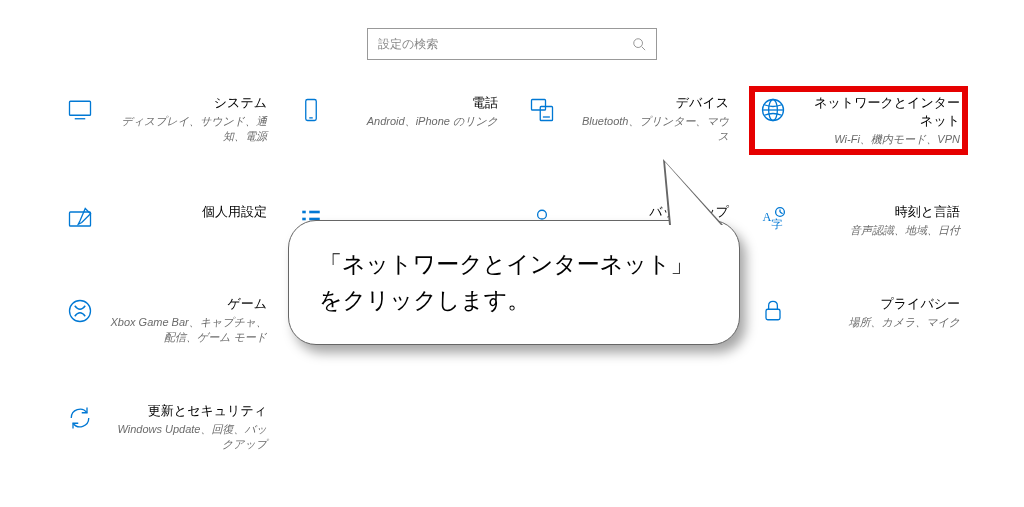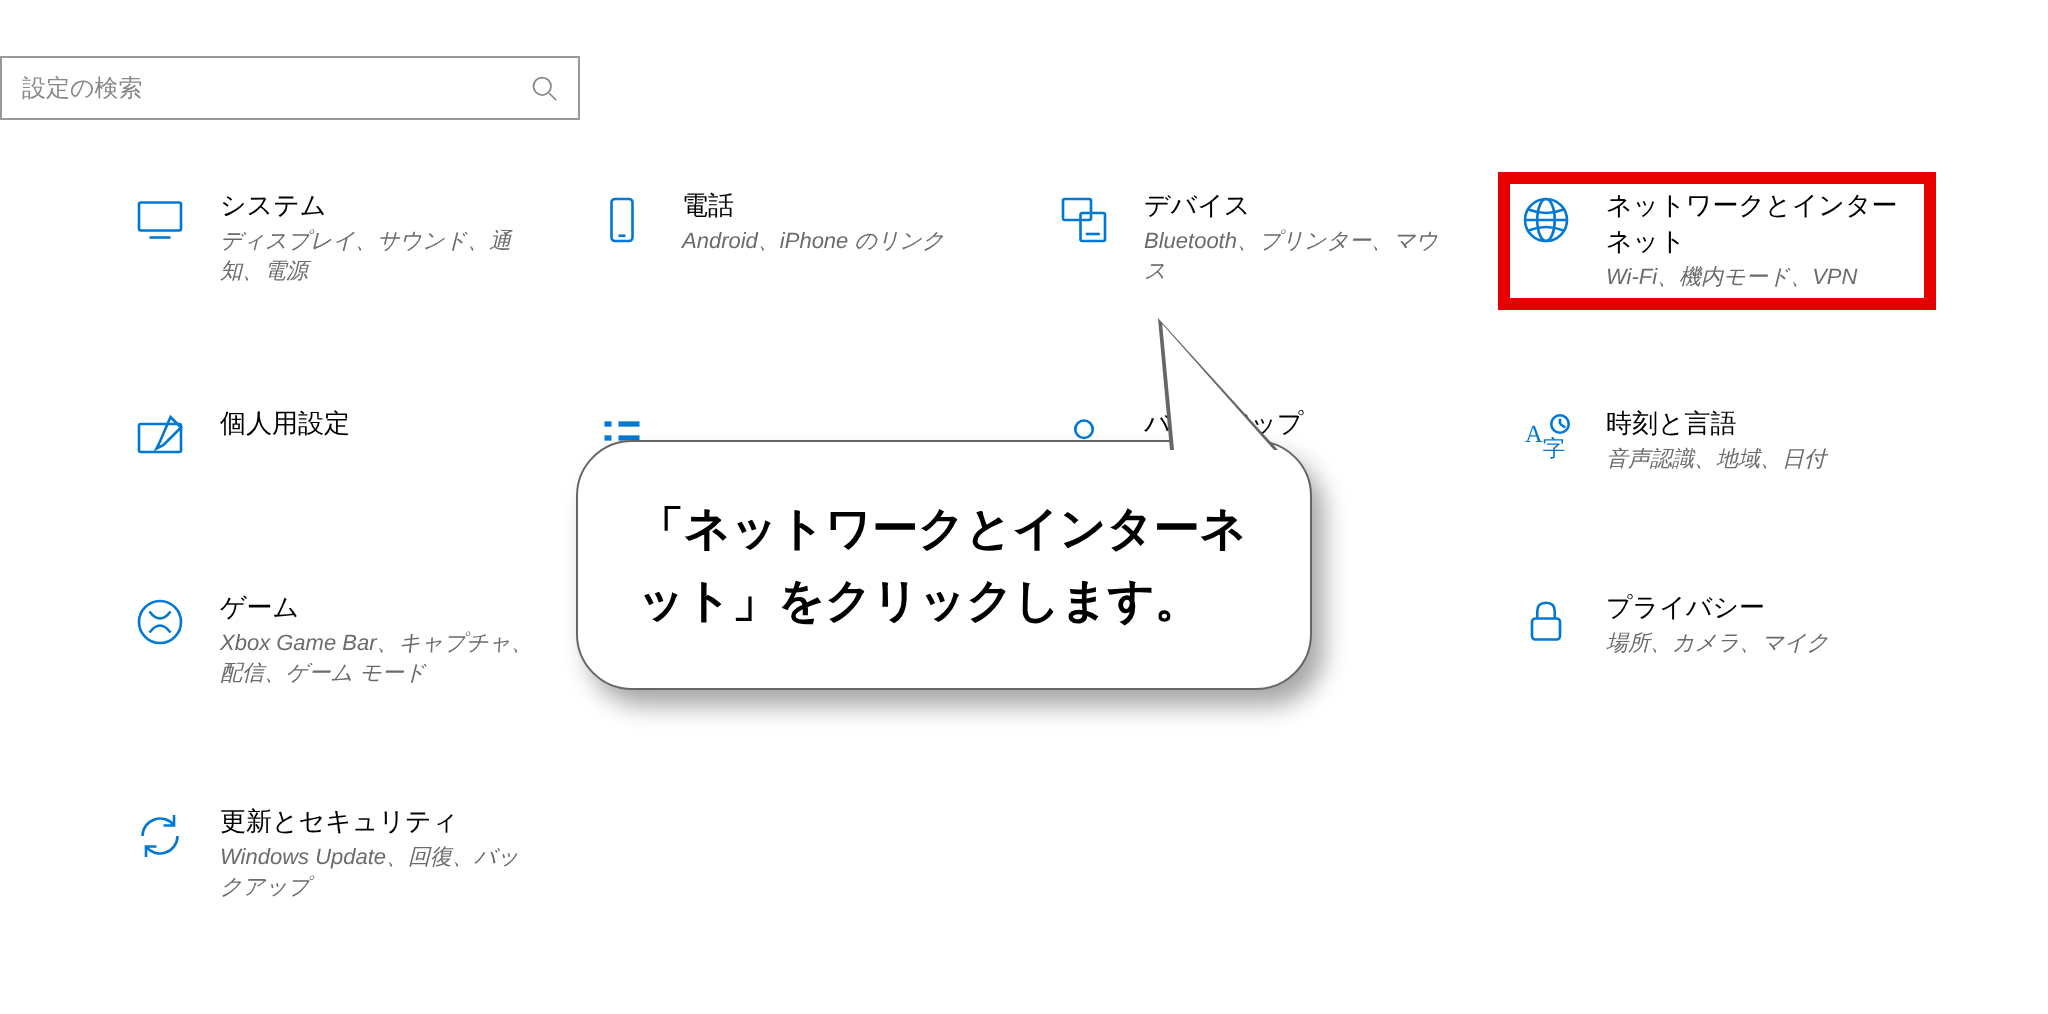--- a/index.html
+++ b/index.html
@@ -10,21 +10,21 @@
     body {
       font-family: "Yu Gothic UI", "Meiryo", sans-serif;
       background: #fff;
       width: 1024px;
       height: 507px;
       position: relative;
       overflow: hidden;
     }
     .search-container {
       display: flex;
-      justify-content: flex-start;
+      justify-content: center;
       padding-top: 28px;
       padding-bottom: 30px;
     }
     .search-box {
       width: 290px;
       height: 32px;
       border: 1px solid #999;
       display: flex;
       align-items: center;
       padding: 0 10px;
@@ -75,44 +75,45 @@
       justify-content: center;
     }
     .tile-icon svg {
       stroke: #0078d4;
       fill: none;
       stroke-width: 1.5;
     }
     .tile-text {
       flex: 1;
       min-width: 0;
+      text-align: right;
     }
     .tile-title {
       font-size: 13px;
       color: #000;
       margin-bottom: 2px;
     }
     .tile-desc {
       font-size: 11px;
       color: #6b6b6b;
       line-height: 1.4;
       font-style: italic;
     }
     .callout {
       position: absolute;
       left: 288px;
       top: 220px;
-      width: 368px;
+      width: 452px;
       background: #fff;
       border: 1.5px solid #666;
       border-radius: 28px;
       padding: 26px 30px;
       box-shadow: 6px 8px 12px rgba(0,0,0,0.35);
       font-size: 23px;
-      font-weight: bold;
+      font-weight: normal;
       color: #000;
       line-height: 1.55;
       z-index: 10;
     }
     .callout-tail {
       position: absolute;
       top: -62px;
       right: 28px;
       width: 0;
       height: 0;

